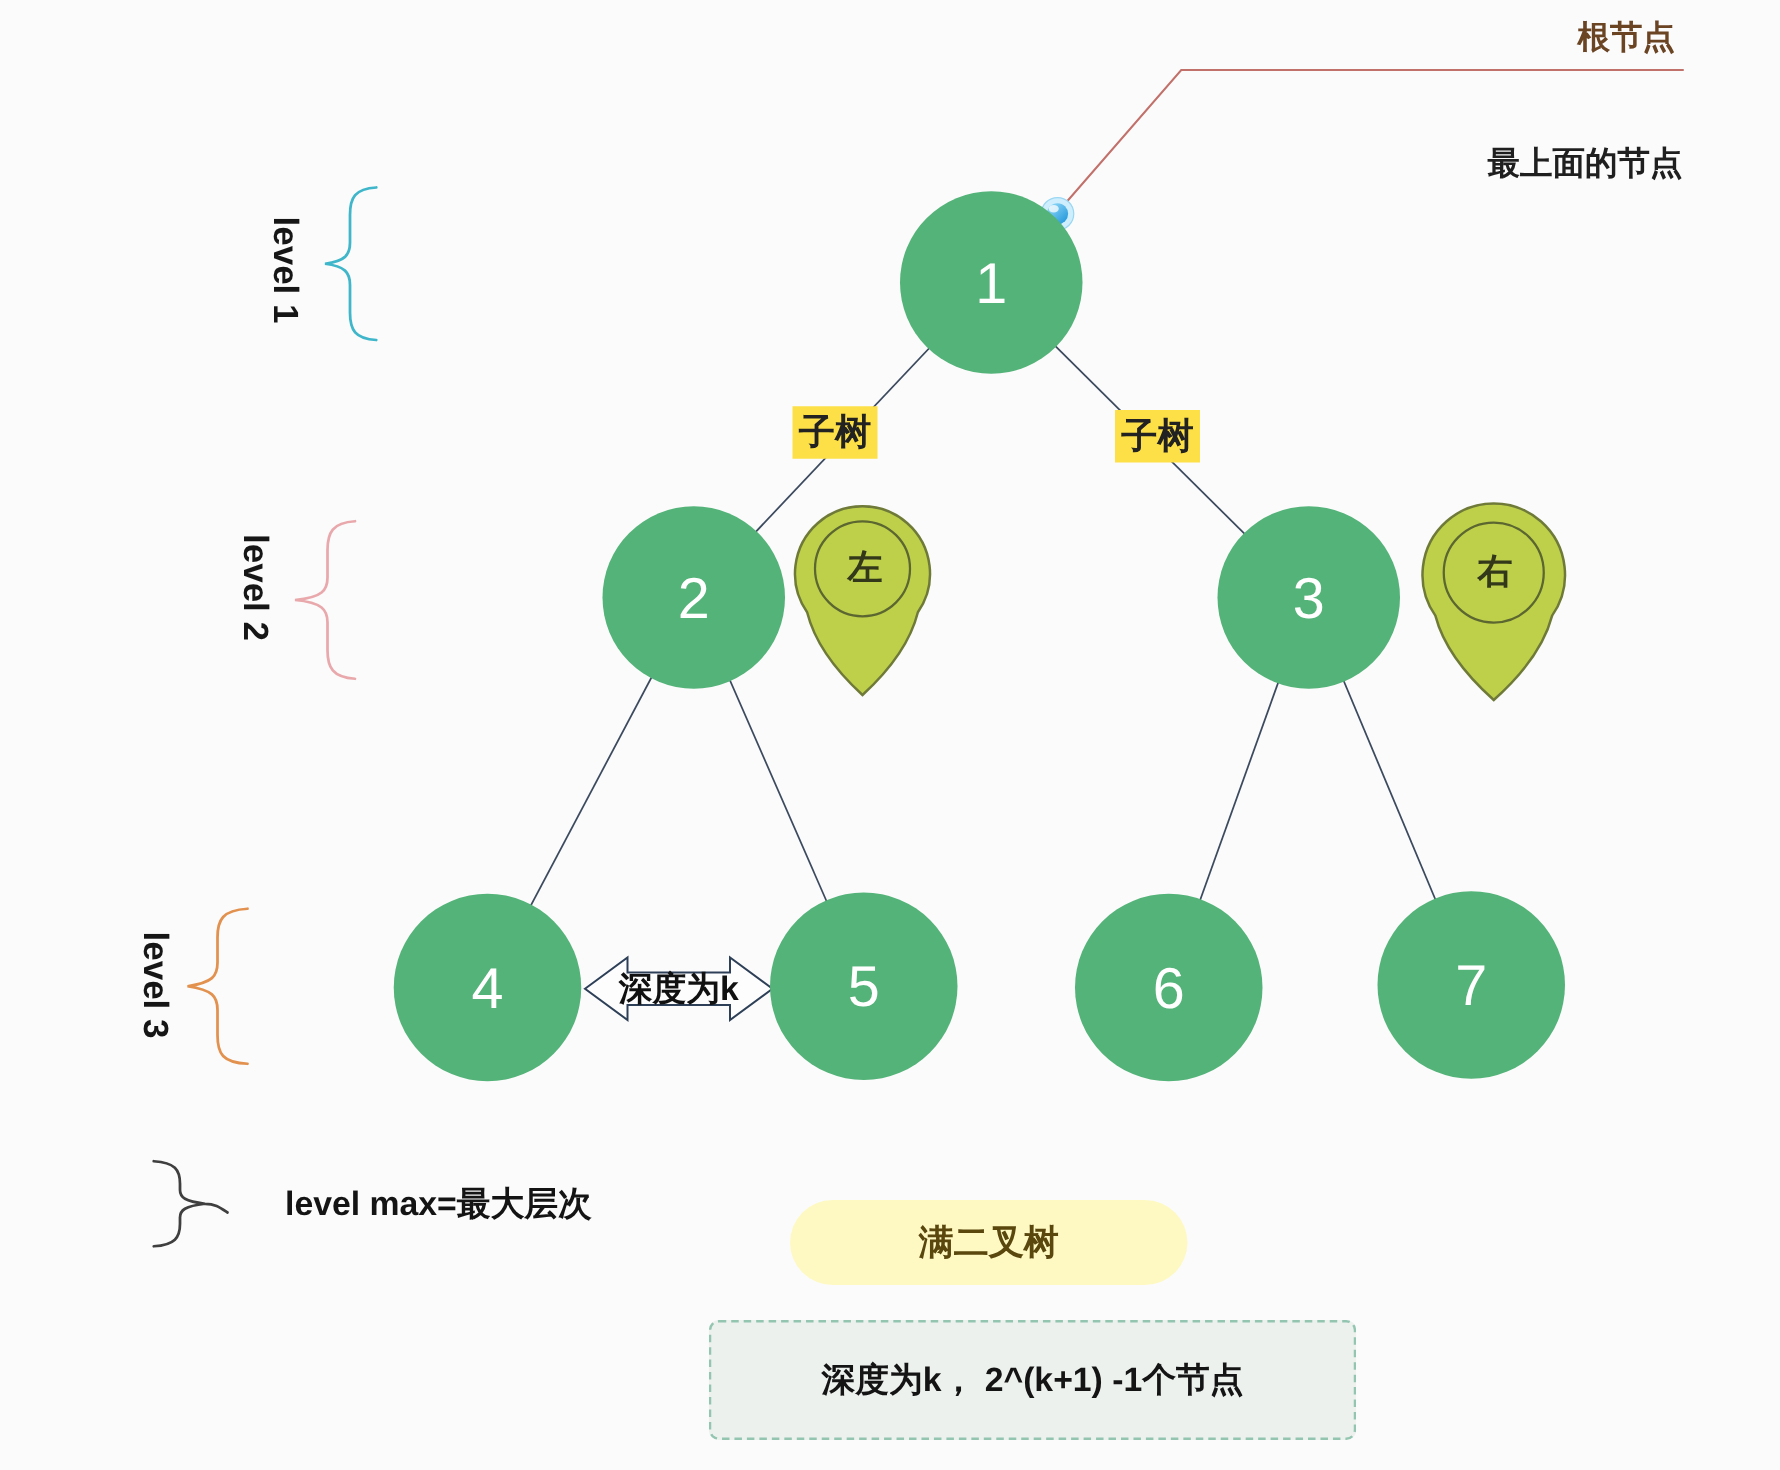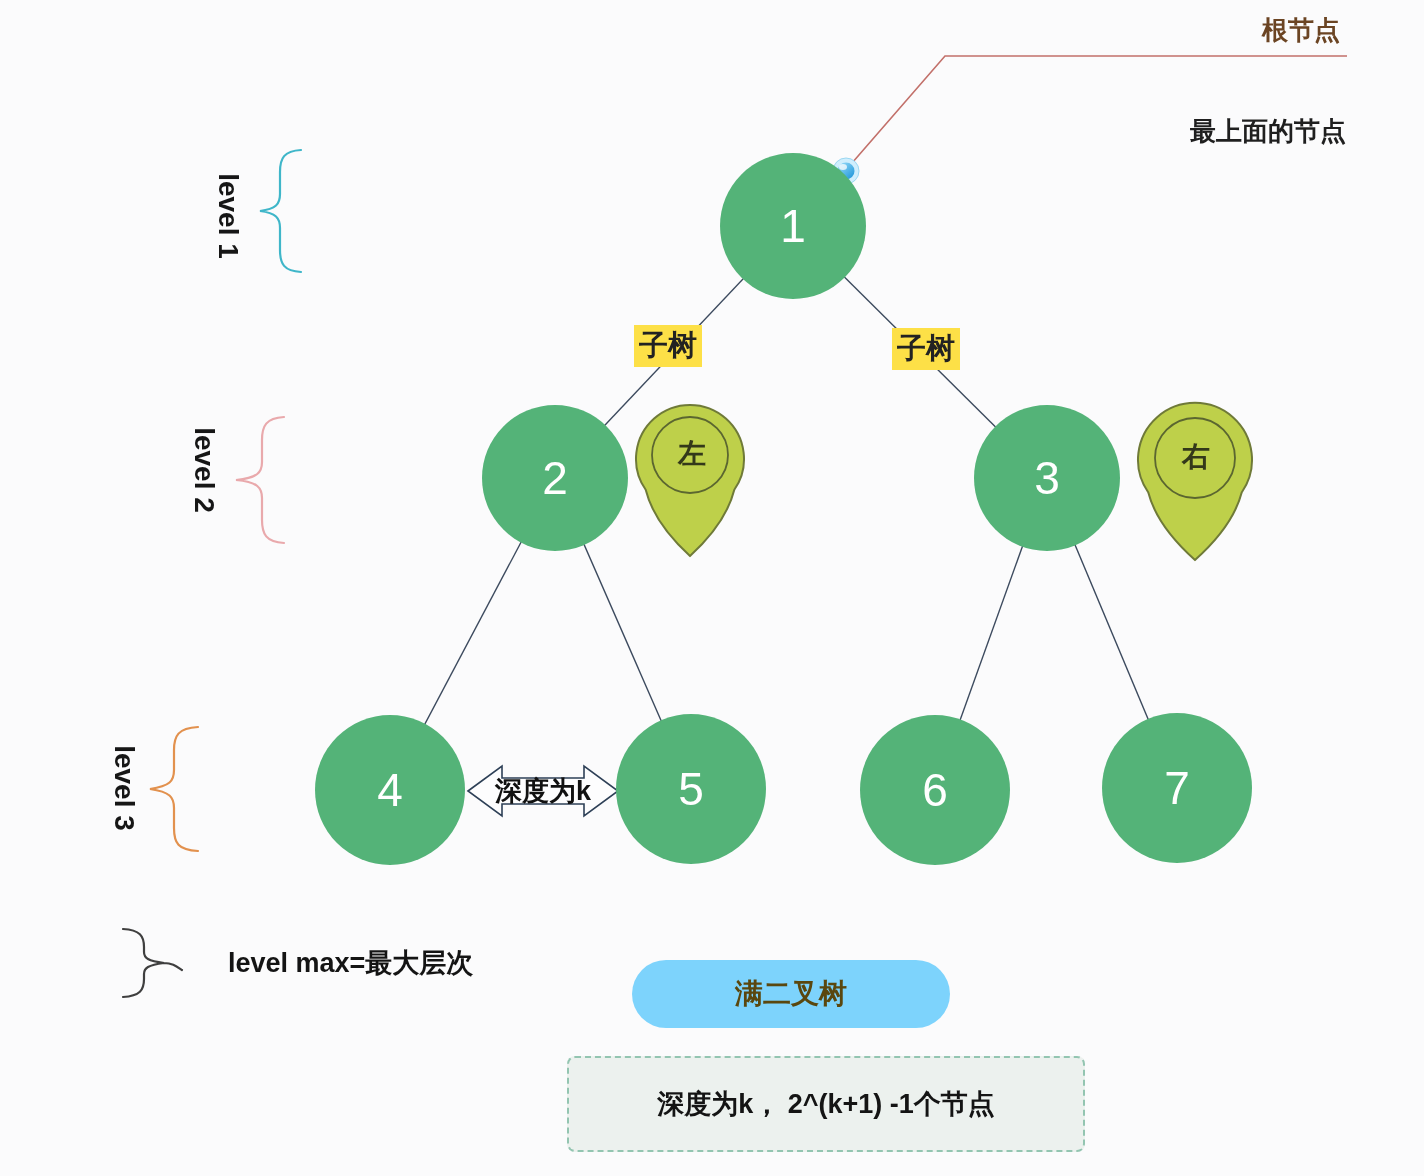--- a/index.html
+++ b/index.html
@@ -38,21 +38,21 @@
   .level3{left:124px;top:788px;}
 
   .level-max{position:absolute;left:188px;top:963px;transform:translate(0,-50%);
              font-size:27px;font-weight:bold;color:#141414;white-space:nowrap;margin-left:40px;}
 
   .pin-label{font-size:28px;font-weight:bold;color:#33381a;}
   .pin-label-left{left:692px;top:454px;}
   .pin-label-right{left:1196px;top:457px;}
 
   .badge{position:absolute;left:632px;top:960px;width:318px;height:68px;border-radius:34px;
-         background:#7dd3fc;display:flex;align-items:center;justify-content:center;
+         background:#fef9c3;display:flex;align-items:center;justify-content:center;
          font-size:28px;font-weight:bold;color:#5a470e;}
 
   .formula{position:absolute;left:567px;top:1056px;width:518px;height:96px;box-sizing:border-box;
            background:#ecf1ee;border:2px dashed #93c5b1;border-radius:8px;
            display:flex;align-items:center;justify-content:center;
            font-size:27px;font-weight:bold;color:#141414;white-space:nowrap;}
 </style>
 </head>
 <body>
 

